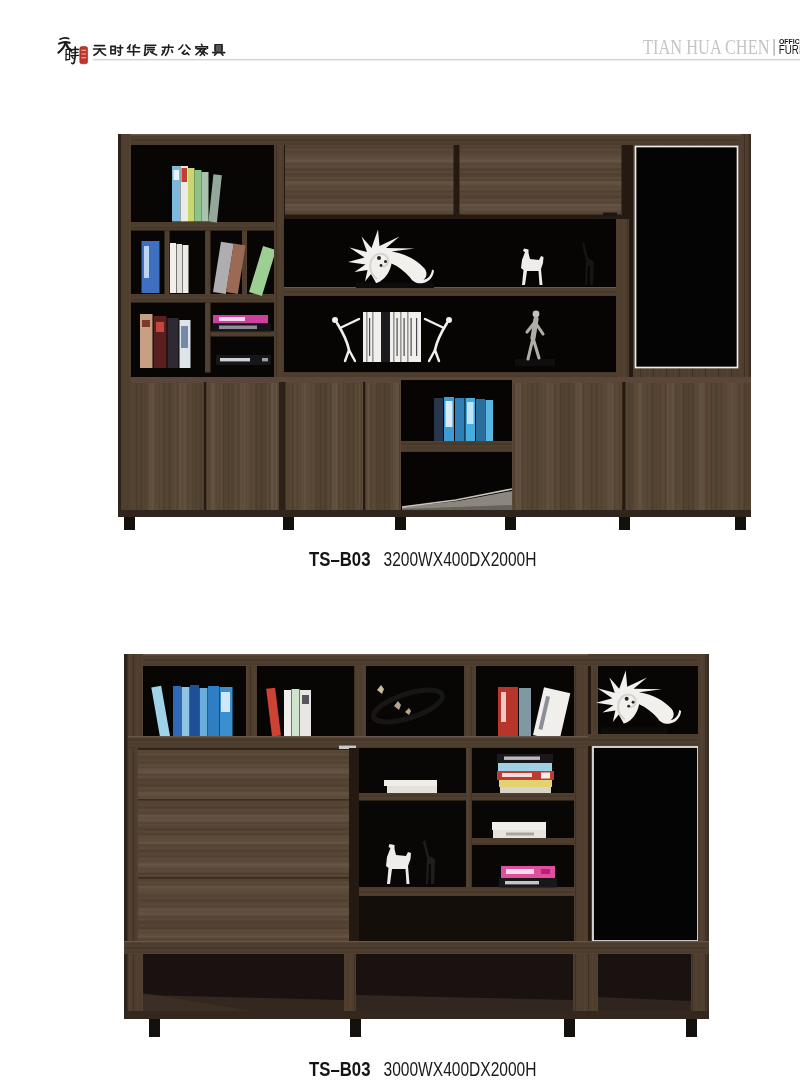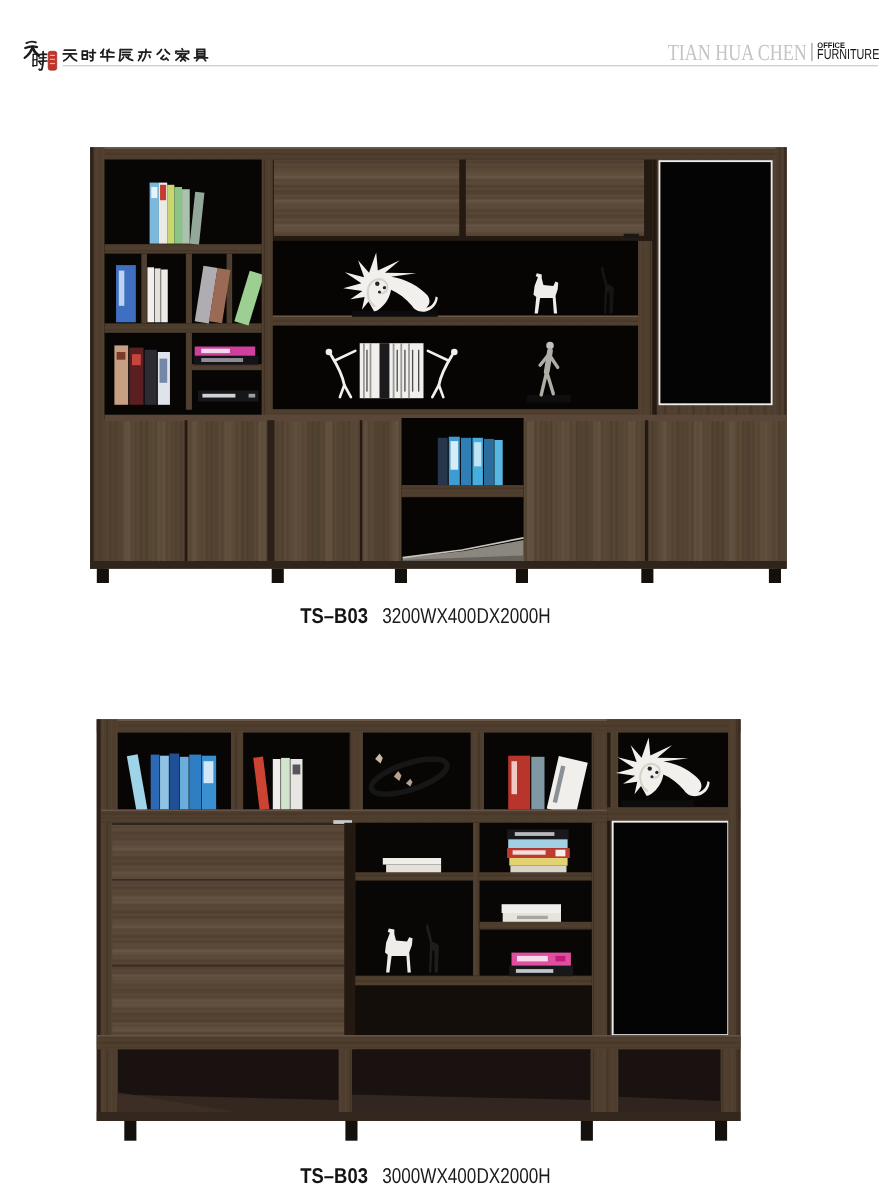--- a/index.html
+++ b/index.html
@@ -1,16 +1,16 @@
 <!DOCTYPE html>
 <html><head>
 <meta charset="utf-8">
 <style>
   html,body{margin:0;padding:0;background:#ffffff;}
-  #page{position:relative;width:732px;height:1087px;background:#fff;font-family:"Liberation Sans",sans-serif;}
+  #page{position:relative;width:732px;height:1087px;background:#fff;font-family:"Liberation Sans",sans-serif;margin-left:36px;}
   svg{display:block;}
 </style>
 </head>
 <body>
 <div id="page">
 <svg width="800" height="1087" viewBox="0 0 800 1087">
 <defs>
   <pattern id="wv" width="23" height="40" patternUnits="userSpaceOnUse">
     <rect width="23" height="40" fill="#574634"></rect>
     <rect x="1.2" width="0.8" height="40" fill="#614e3a" opacity=".8"></rect>

